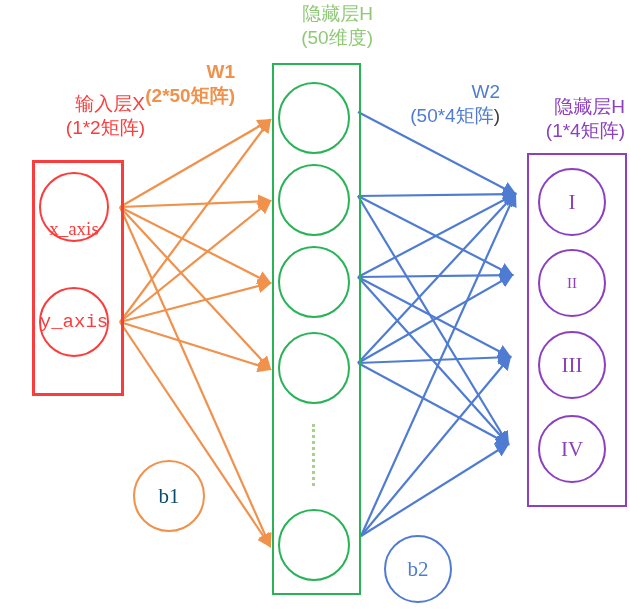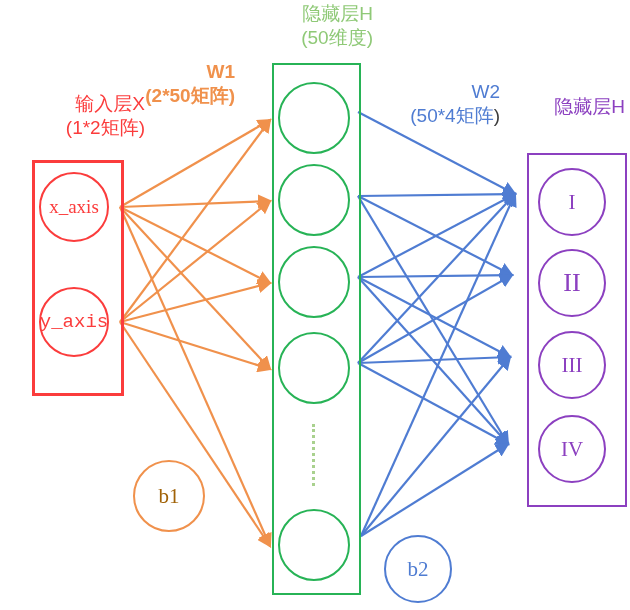--- a/index.html
+++ b/index.html
@@ -95,52 +95,53 @@
     <div>(50维度)</div>
   </div>
 
   <div class="layer-title" style="left:375px;top:56px;width:125px;color:#4f7cd2;margin-top:24px;">
     <div>W2</div>
     <div><span>(50*4矩阵</span><span style="color:#3b3b3b;">)</span></div>
   </div>
 
   <div class="layer-title" style="left:500px;top:95px;width:125px;color:#8c40c0;">
     <div>隐藏层H</div>
+    <div>(1*4矩阵)</div>
   </div>
 
   <div class="box" style="left:32px;top:160px;width:86px;height:230px;border:3px solid #fb3c3c;"></div>
-  <div class="node" style="left:39px;top:172px;width:70px;height:70px;border:2.5px solid #fb3c3c;color:#fb3c3c;font-size:19px;">
+  <div class="node" style="left:39px;top:172px;width:70px;height:70px;border:2.5px solid #fb3c3c;color:#fb3c3c;font-size:19px;align-items:flex-end;">
     <span>x_axis</span>
   </div>
   <div class="node" style="left:39px;top:287px;width:70px;height:70px;border:2.5px solid #fb3c3c;color:#fb3c3c;font-size:19px;font-family:Liberation Mono, monospace;">
     <span>y_axis</span>
   </div>
 
   <div class="box" style="left:272px;top:63px;width:85px;height:528px;border:2.5px solid #27b356;"></div>
   <div class="node" style="left:278px;top:82px;width:72px;height:72px;border:2.5px solid #27b356;"></div>
   <div class="node" style="left:278px;top:164px;width:72px;height:72px;border:2.5px solid #27b356;"></div>
   <div class="node" style="left:278px;top:246px;width:72px;height:72px;border:2.5px solid #27b356;"></div>
   <div class="node" style="left:278px;top:332px;width:72px;height:72px;border:2.5px solid #27b356;"></div>
   <div class="ellipsis-line" style="left:312px;top:424px;height:62px;border-left:3px dotted #a9d18e;"></div>
   <div class="node" style="left:278px;top:509px;width:72px;height:72px;border:2.5px solid #27b356;"></div>
 
   <div class="box" style="left:527px;top:153px;width:96px;height:350px;border:2.5px solid #8c40c0;"></div>
   <div class="node" style="left:538px;top:168px;width:68px;height:68px;border:2.5px solid #8c40c0;color:#8c40c0;font-size:21px;">
     <span>I</span>
   </div>
-  <div class="node" style="left:538px;top:249px;width:68px;height:68px;border:2.5px solid #8c40c0;color:#8c40c0;font-size:26px;">
+  <div class="node" style="left:538px;top:249px;width:68px;height:68px;border:2.5px solid #8c40c0;color:#8c40c0;font-size:15px;">
     <span>II</span>
   </div>
   <div class="node" style="left:538px;top:415px;width:68px;height:68px;border:2.5px solid #8c40c0;color:#8c40c0;font-size:21px;">
     <span>IV</span>
   </div>
   <div class="node" style="left:538px;top:331px;width:68px;height:68px;border:2.5px solid #8c40c0;color:#8c40c0;font-size:21px;">
     <span>III</span>
   </div>
 
-  <div class="node" style="left:133px;top:460px;width:72px;height:72px;border:2.5px solid #f0914c;color:#a16207;font-size:21px;">
+  <div class="node" style="left:133px;top:460px;width:72px;height:72px;border:2.5px solid #f0914c;color:#0c4a6e;font-size:21px;">
     <span>b1</span>
   </div>
   <div class="node" style="left:384px;top:535px;width:68px;height:68px;border:2.5px solid #4f7cd2;color:#4f7cd2;font-size:21px;">
     <span>b2</span>
   </div>
 
 </div>
 
 </body></html>

